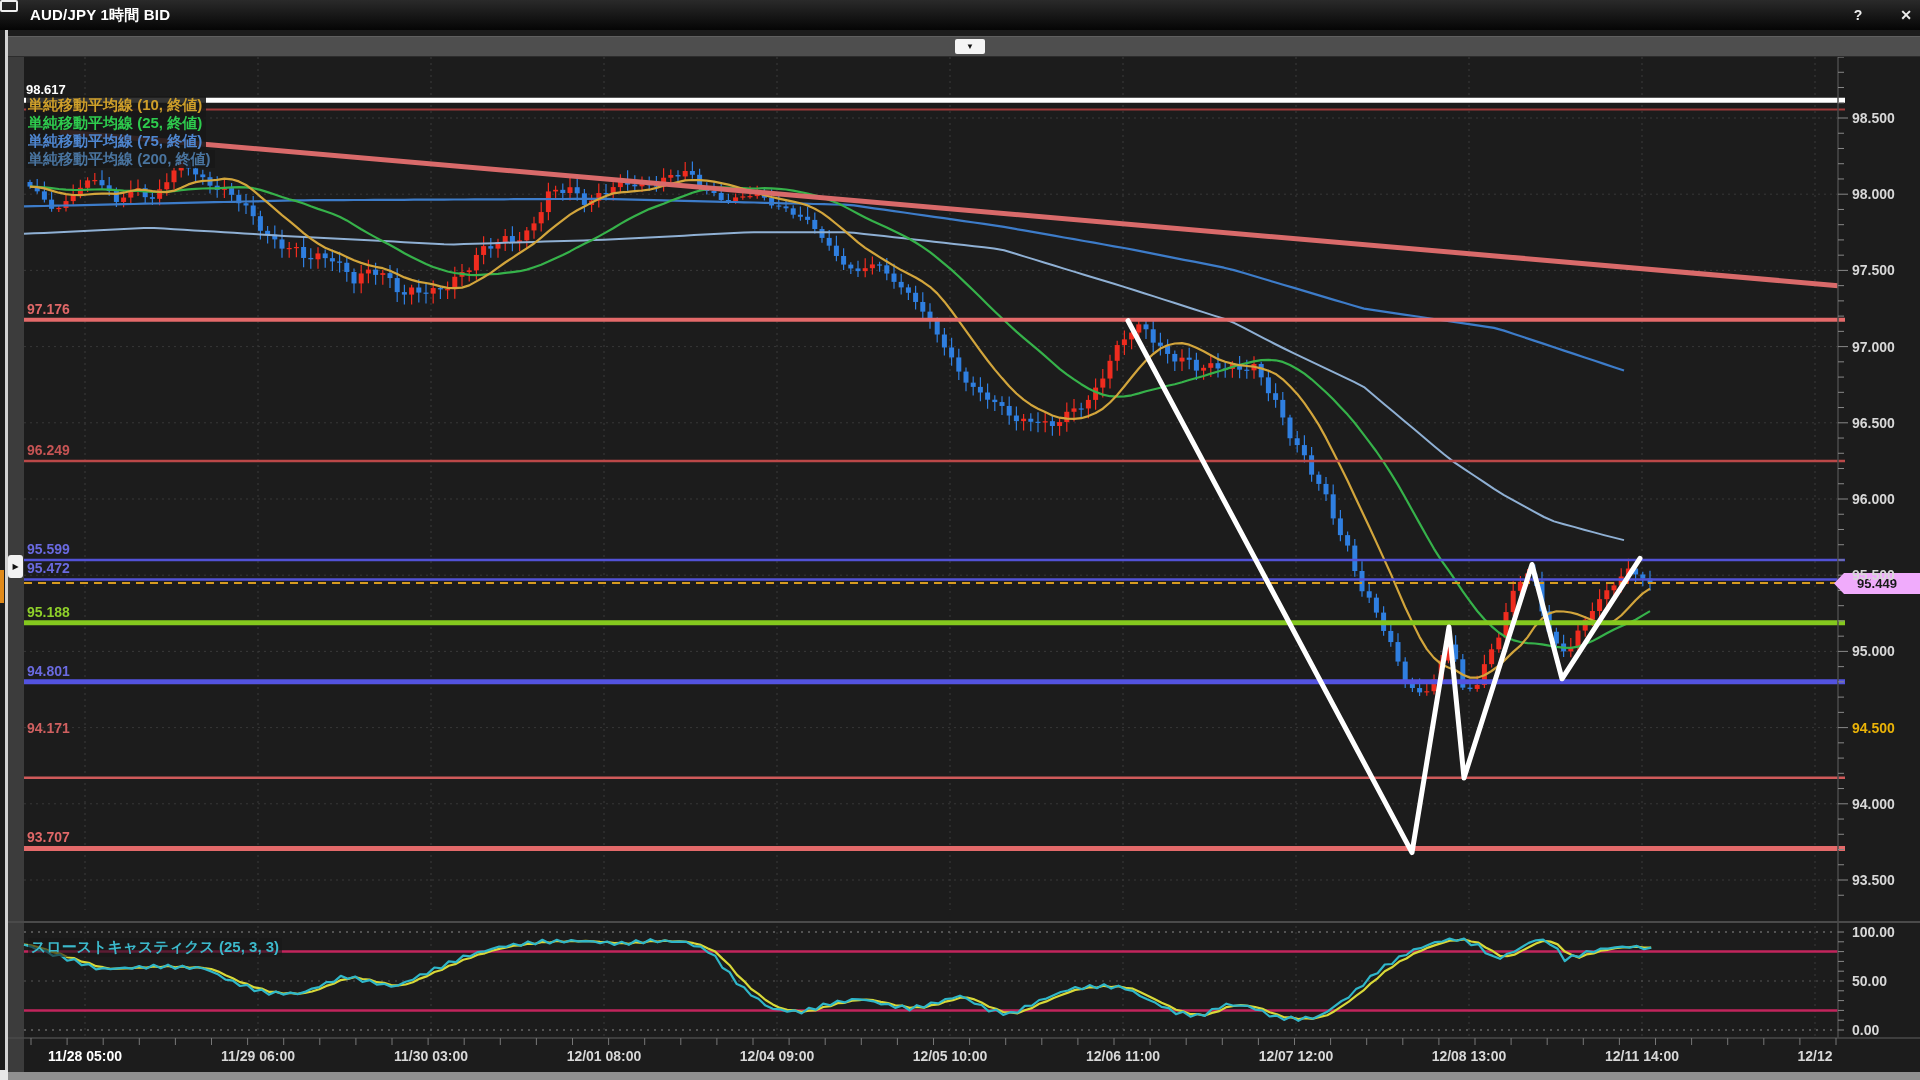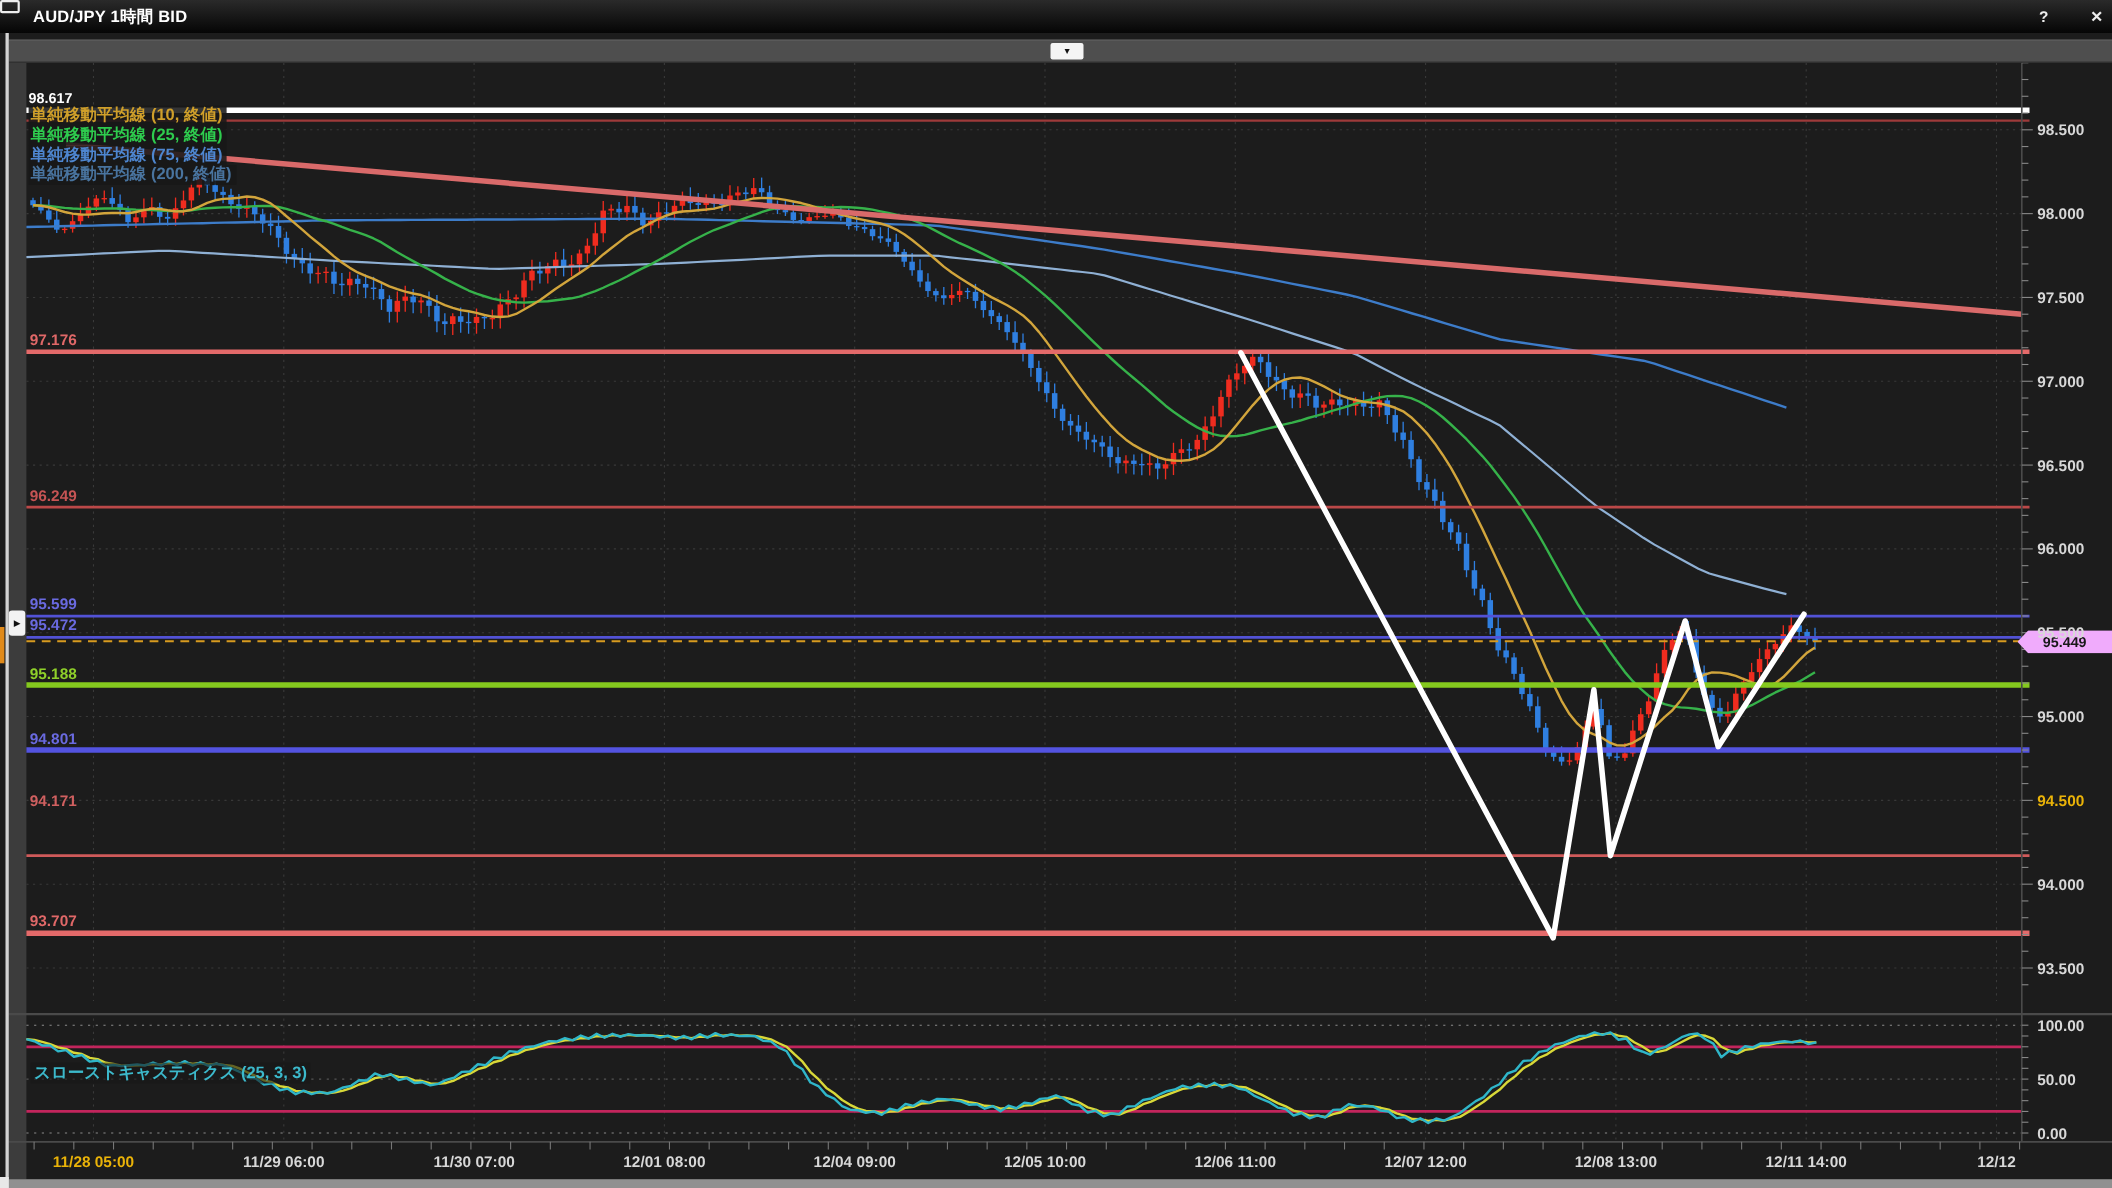--- a/index.html
+++ b/index.html
@@ -16,21 +16,21 @@
        border-top:1px solid #5f5f5f;border-bottom:1px solid #2c2c2c;}
   #tb-btn{position:absolute;left:947px;top:2px;width:30px;height:15px;background:#f4f4f4;
        border-radius:2px;color:#111;font-size:8px;line-height:15px;text-align:center;}
   #chart{position:absolute;left:0;top:0;}
   .lbl{position:absolute;font-size:14px;font-weight:700;white-space:nowrap;pointer-events:none;}
   #legend{position:absolute;left:26px;top:96px;}
   .leg-row{font-size:15px;font-weight:700;background:rgba(24,24,24,.88);padding:0 4px 1px 2px;
        line-height:17px;white-space:nowrap;width:fit-content;}
   #peak-label{position:absolute;left:26px;top:82px;color:#fff;font-size:13px;font-weight:700;}
   #stoch-legend{position:absolute;left:28px;top:938px;font-size:15px;font-weight:700;color:#3cb9cb;
-       background:rgba(24,24,24,.6);padding:0 3px;margin-top:28px;}
+       background:rgba(24,24,24,.6);padding:0 3px;}
   #price-tag{position:absolute;left:1834px;top:573px;width:86px;height:21px;background:#f0abfc;
        clip-path:polygon(0 50%,10px 0,100% 0,100% 100%,10px 100%);color:#191919;font-size:13px;
        font-weight:700;text-align:center;line-height:21px;}
   #marker{position:absolute;left:8px;top:555px;width:15px;height:23px;background:#f2f2f2;
        border-radius:3px;color:#111;font-size:8px;line-height:23px;text-align:center;}
   #left-border{position:absolute;left:5px;top:30px;width:3px;height:1050px;background:#d3d3d3;}
   #orange-sliver{position:absolute;left:0;top:570px;width:4px;height:33px;background:#e08a1a;}
   #bottom-strip{position:absolute;left:8px;top:1072px;width:1912px;height:8px;background:#909090;}
   #bl-corner{position:absolute;left:0;top:1070px;width:8px;height:10px;background:#e8e8e8;}
 </style>
@@ -712,23 +712,23 @@
     <div class="lbl" style="left: 1852px; top: 414.8px; color: rgb(216, 216, 216);">96.500</div>
     <div class="lbl" style="left: 1852px; top: 491px; color: rgb(216, 216, 216);">96.000</div>
     <div class="lbl" style="left: 1852px; top: 567.2px; color: rgb(216, 216, 216);">95.500</div>
     <div class="lbl" style="left: 1852px; top: 643.4px; color: rgb(216, 216, 216);">95.000</div>
     <div class="lbl" style="left: 1852px; top: 719.6px; color: #eab308;">94.500</div>
     <div class="lbl" style="left: 1852px; top: 795.8px; color: rgb(216, 216, 216);">94.000</div>
     <div class="lbl" style="left: 1852px; top: 872px; color: rgb(216, 216, 216);">93.500</div>
     <div class="lbl" style="left: 1852px; top: 924px; color: rgb(216, 216, 216);">100.00</div>
     <div class="lbl" style="left: 1852px; top: 973px; color: rgb(216, 216, 216);">50.00</div>
     <div class="lbl" style="left: 1852px; top: 1022px; color: rgb(216, 216, 216);">0.00</div>
-    <div class="lbl" style="left: 5px; top: 1048px; color: #eab308; width: 160px; text-align: center;">11/28 05:00</div>
+    <div class="lbl" style="left: 5px; top: 1048px; color: #ffffff; width: 160px; text-align: center;">11/28 05:00</div>
     <div class="lbl" style="left: 178px; top: 1048px; color: rgb(216, 216, 216); width: 160px; text-align: center;">11/29 06:00</div>
-    <div class="lbl" style="left: 351px; top: 1048px; color: rgb(216, 216, 216); width: 160px; text-align: center;">11/30 07:00</div>
+    <div class="lbl" style="left: 351px; top: 1048px; color: rgb(216, 216, 216); width: 160px; text-align: center;">11/30 03:00</div>
     <div class="lbl" style="left: 524px; top: 1048px; color: rgb(216, 216, 216); width: 160px; text-align: center;">12/01 08:00</div>
     <div class="lbl" style="left: 697px; top: 1048px; color: rgb(216, 216, 216); width: 160px; text-align: center;">12/04 09:00</div>
     <div class="lbl" style="left: 870px; top: 1048px; color: rgb(216, 216, 216); width: 160px; text-align: center;">12/05 10:00</div>
     <div class="lbl" style="left: 1043px; top: 1048px; color: rgb(216, 216, 216); width: 160px; text-align: center;">12/06 11:00</div>
     <div class="lbl" style="left: 1216px; top: 1048px; color: rgb(216, 216, 216); width: 160px; text-align: center;">12/07 12:00</div>
     <div class="lbl" style="left: 1389px; top: 1048px; color: rgb(216, 216, 216); width: 160px; text-align: center;">12/08 13:00</div>
     <div class="lbl" style="left: 1562px; top: 1048px; color: rgb(216, 216, 216); width: 160px; text-align: center;">12/11 14:00</div>
     <div class="lbl" style="left: 1735px; top: 1048px; color: rgb(216, 216, 216); width: 160px; text-align: center;">12/12</div>
     <div class="lbl" style="left: 27px; top: 300.778px; color: rgb(224, 104, 104);">97.176</div>
     <div class="lbl" style="left: 27px; top: 442.052px; color: rgb(198, 84, 84);">96.249</div>

